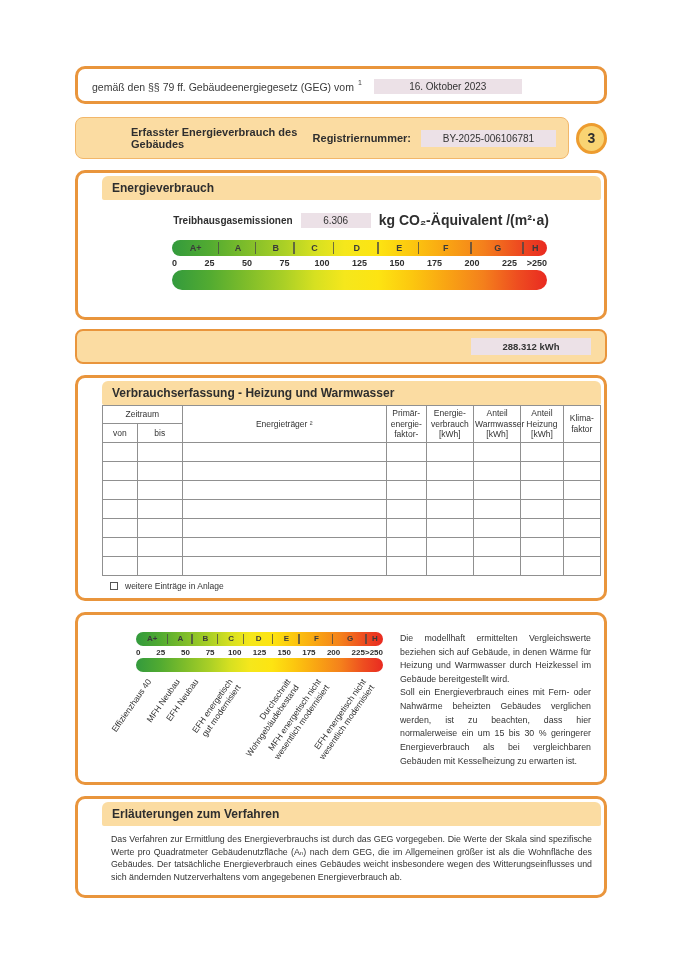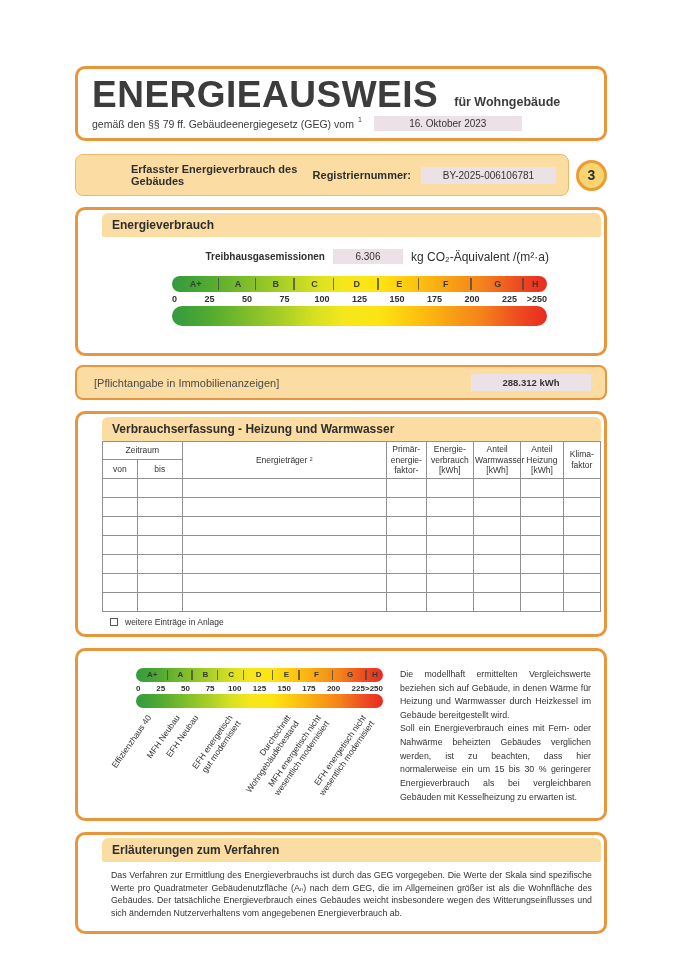--- a/index.html
+++ b/index.html
@@ -29,21 +29,21 @@
 
   
   .box { border:3px solid #e9953c; border-radius:10px; padding:3px; background:#fff; }
   .sec-head { background:#fbdca2; border-radius:6px 6px 2px 2px; padding:5px 10px; font-size:12px; font-weight:bold; color:#2e2e2e; }
   .mt { margin-top:11px;padding-left:24px; }
 
   
   .ghg-row { display:flex; justify-content:flex-end; align-items:center; gap:8px; padding:12px 52px 2px 0; }
   .ghg-label { font-size:10px; font-weight:bold; }
   .ghg-value { font-size:10px; min-width:70px; text-align:center; padding:2px 8px; }
-  .ghg-unit { font-size:12px; font-weight:normal; }
+  .ghg-unit { font-size:14px; font-weight:bold; }
 
   
   .scale { position:relative; }
   .scale-large { width:375px; margin:10px 0 24px 70px; }
   .scale-small { width:247px; margin:8px 0 0 24px; }
   .scale-top { display:flex; height:16px; border-radius:9px; background:linear-gradient(90deg,#339a3d 0%,#52ab31 10%,#7fbd2a 20%,#abd026 30%,#d6e021 38%,#f5e71c 46%,#fde412 55%,#fcc70f 64%,#f9a513 73%,#f4801c 83%,#ee4e20 92%,#e92a21 100%); }
   .scale-small .scale-top { height:14px; border-radius:8px; }
   .scale-seg { position:relative; display:flex; align-items:center; justify-content:center; }
   .scale-seg:not(:last-child)::after { content:""; position:absolute; right:0; top:15%; height:70%; width:1.5px; background:rgba(70,70,70,.75); }
   .seg-letter { font-size:9px; font-weight:bold; color:#3a3a3a; }
@@ -82,24 +82,20 @@
   
   .expl-text { padding:7px 9px 8px; font-size:8.8px; line-height:1.45; text-align:justify; color:#333; }
 </style>
 </head>
 <body>
 
 <div class="page">
   <div class="content">
 
     <div class="doc-header-box">
-      <div class="title-row">
-        <span class="doc-title">ENERGIEAUSWEIS</span>
-        <span class="doc-subtitle">für Wohngebäude</span>
-      </div>
       <div class="law-line">
         <span>gemäß den §§ 79 ff. Gebäudeenergiegesetz (GEG) vom</span>
         <span class="law-sup">1</span>
         <span class="value-field date-field">16. Oktober 2023</span>
       </div>
     </div>
 
     <div class="info-row">
       <div class="info-band">
         <span class="info-band-title">Erfasster Energieverbrauch des Gebäudes</span>
@@ -157,21 +153,20 @@
             <span class="tick" style="left: 70%;">175</span>
             <span class="tick" style="left: 80%;">200</span>
             <span class="tick" style="left: 90%;">225</span>
             <span class="tick" style="left: 100%; transform: translateX(-100%);">&gt;250</span>
           </div>
           <div class="scale-bottom"></div>
         </div>
     </section>
 
     <div class="endenergy-band">
-      <span class="endenergy-bracket">[Pflichtangabe in Immobilienanzeigen]</span>
       <span class="value-field endenergy-value">288.312 kWh</span>
     </div>
 
     <section class="box mt">
       <div class="sec-head">Verbrauchserfassung - Heizung und Warmwasser</div>
       <table>
           <colgroup>
             <col style="width: 7%;">
             <col style="width: 9%;">
             <col style="width: 41%;">

